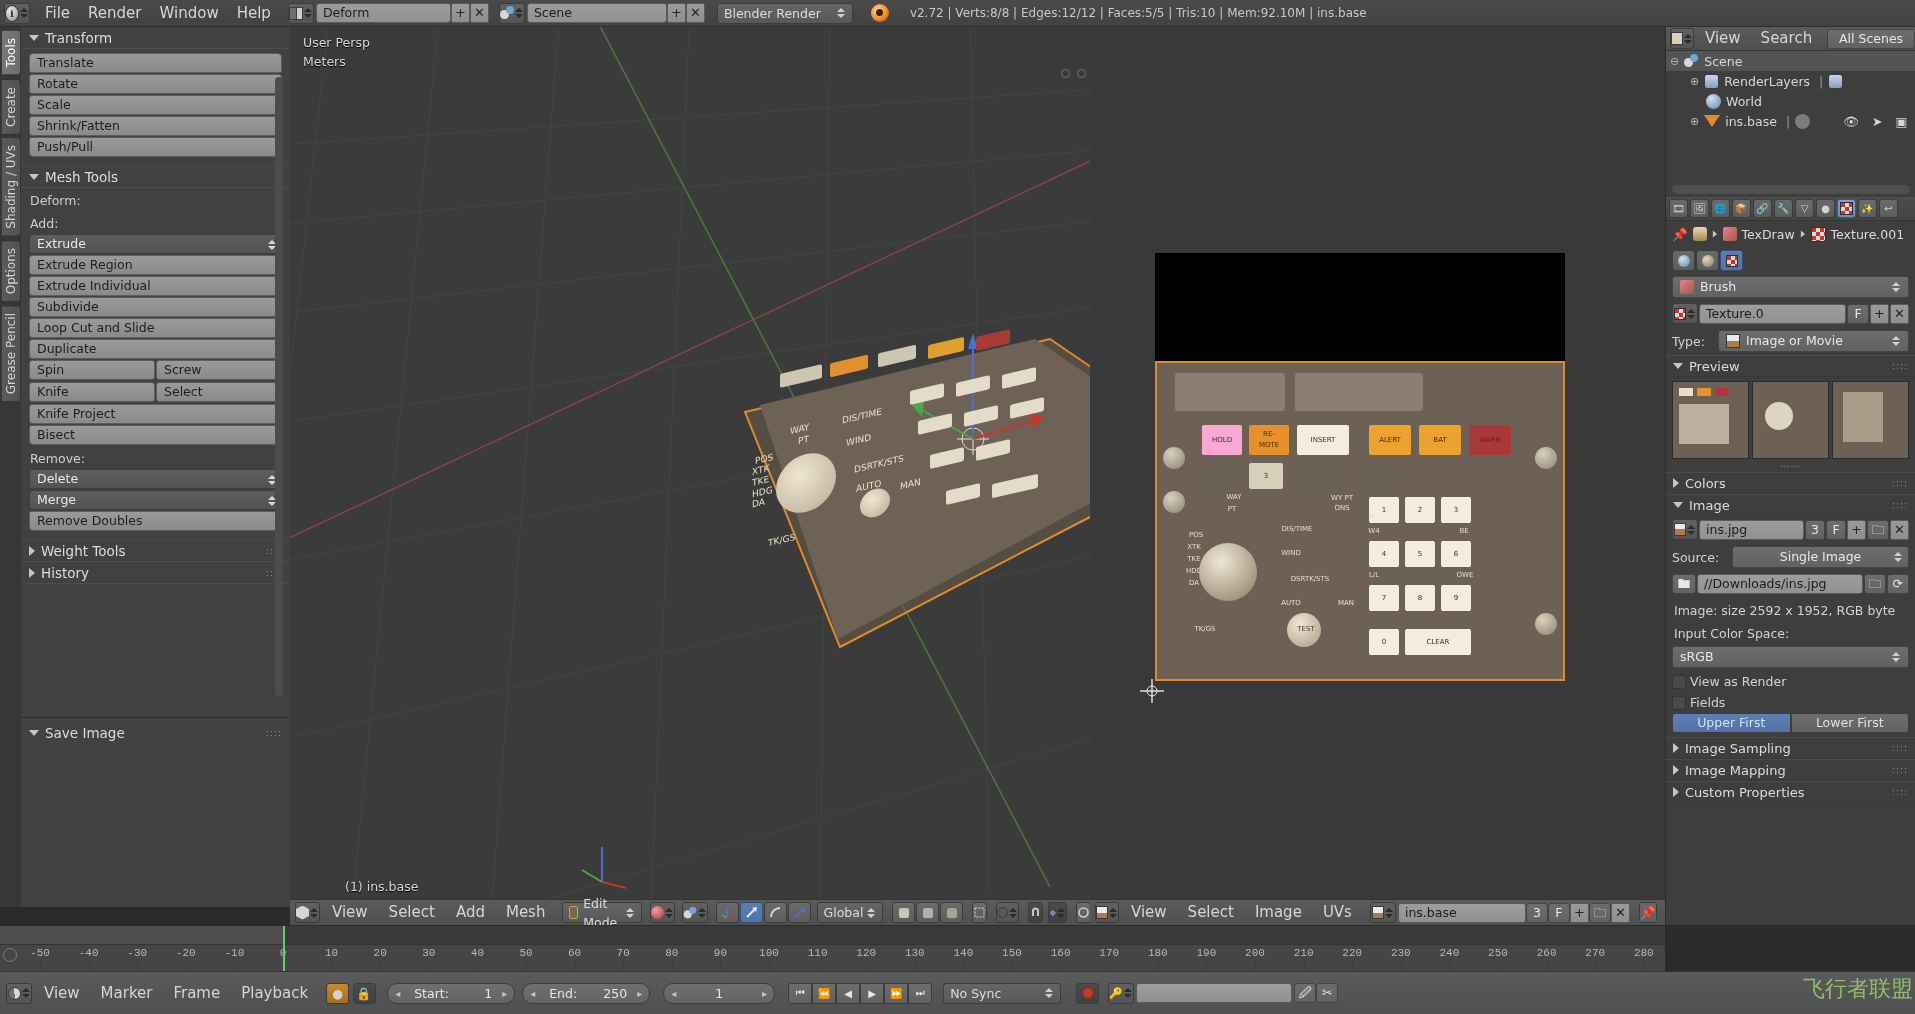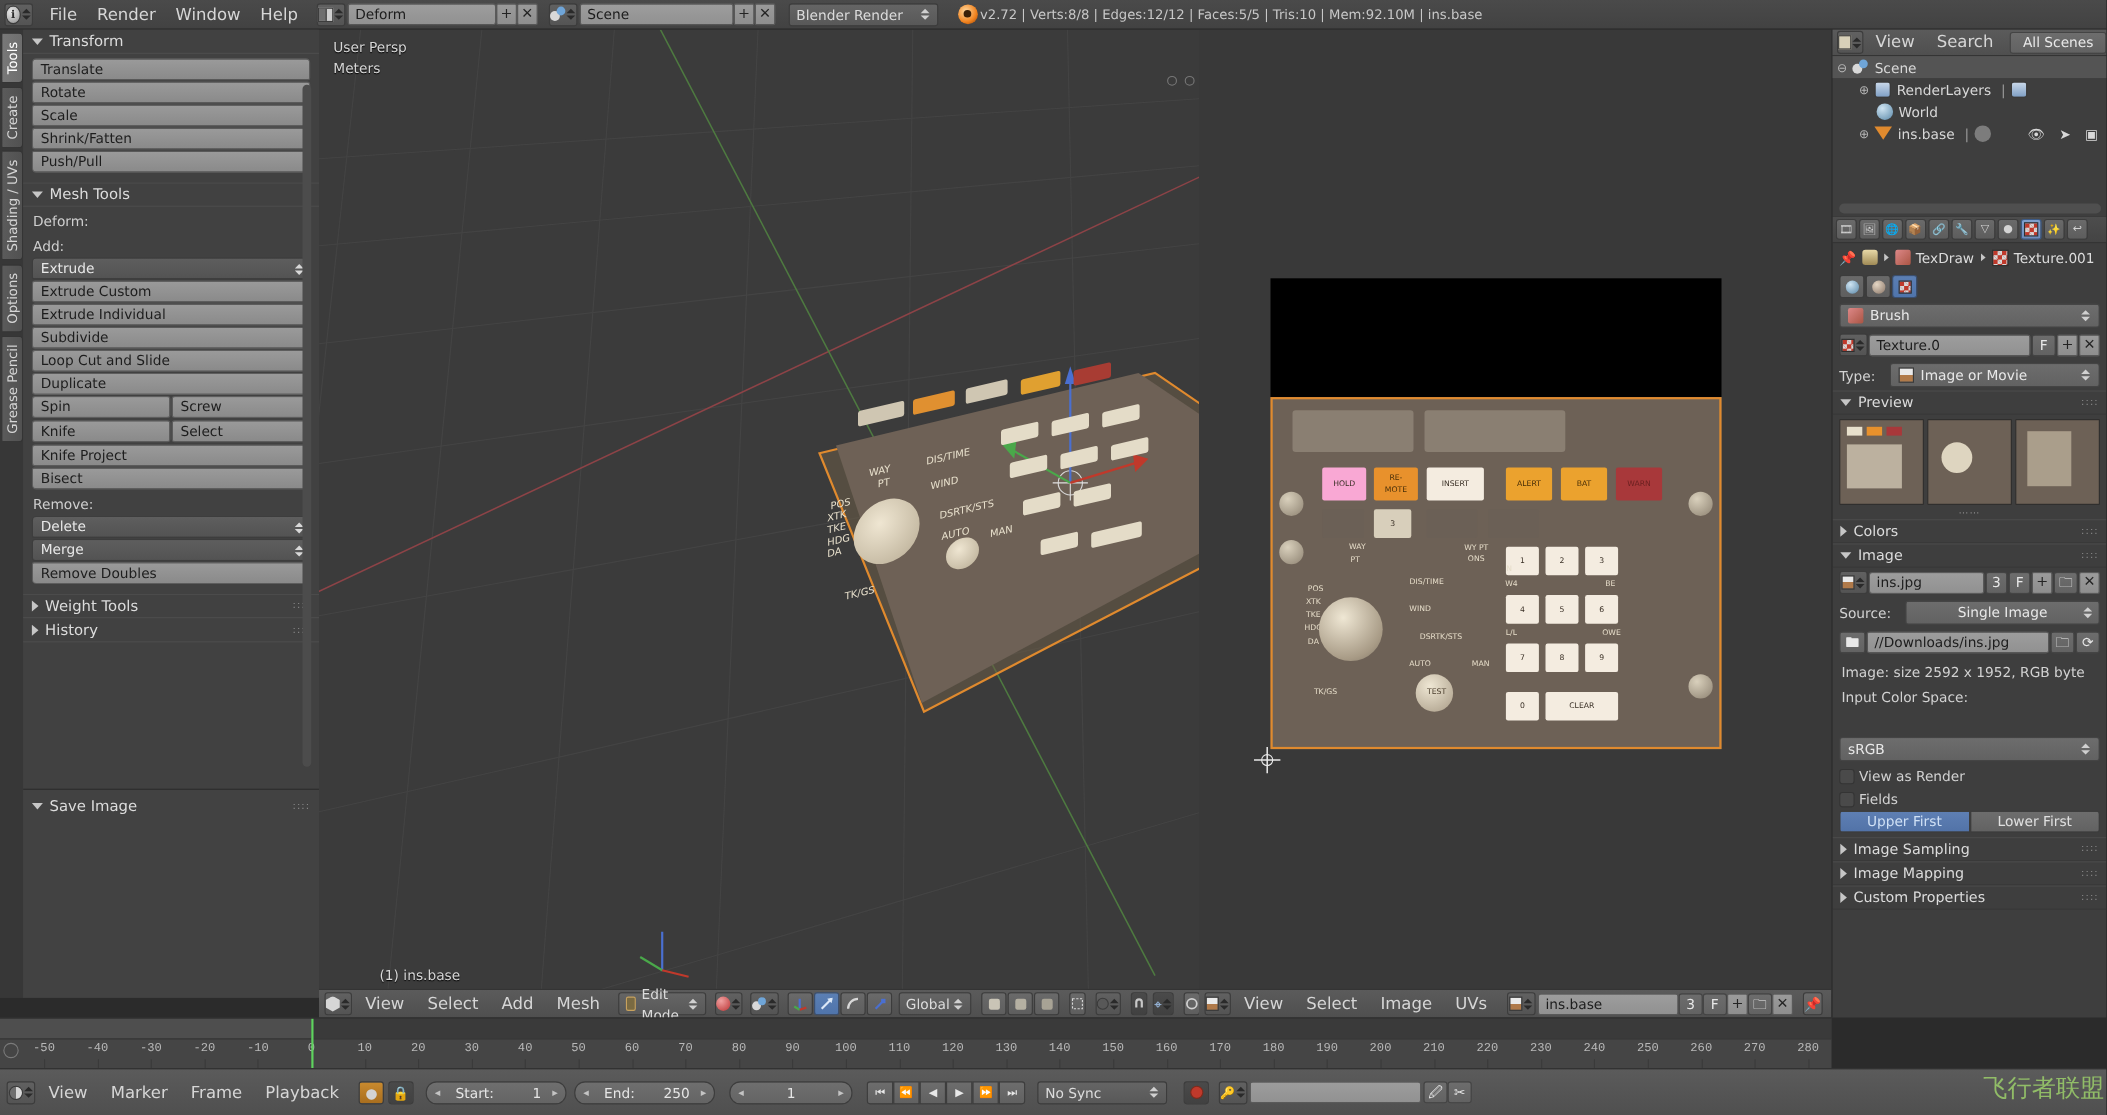--- a/index.html
+++ b/index.html
@@ -321,21 +321,21 @@
     <div class="x-btn">✕</div>
   </div>
   <div class="hdr-btn render-engine" style="margin-left:12px;justify-content:space-between;">
     <span>Blender Render</span>
     <span class="spin">
         <i class="up" style="border-bottom-color:#d0d0d0"></i>
         <i class="dn" style="border-top-color:#d0d0d0"></i>
       </span>
   </div>
   <span class="b-orb" style="margin-left:18px;"></span>
-  <div class="stats" style="margin-left:2px;">v2.72 | Verts:8/8 | Edges:12/12 | Faces:5/5 | Tris:10 | Mem:92.10M | ins.base</div>
+  <div class="stats" style="margin-left:21px;">v2.72 | Verts:8/8 | Edges:12/12 | Faces:5/5 | Tris:10 | Mem:92.10M | ins.base</div>
 </div>
 
 <div id="toolregion" class="abs">
 
   <div id="tooltabs" class="abs">
     <div class="vtab active">Tools</div>
     <div class="vtab">Create</div>
     <div class="vtab">Shading / UVs</div>
     <div class="vtab">Options</div>
     <div class="vtab">Grease Pencil</div>
@@ -364,21 +364,21 @@
 
     <div class="sub-lbl">Add:</div>
     <div class="btn-col">
       <div class="btn dark first btn-arrow">
         <span>Extrude</span>
         <span class="spin">
             <i class="up" style="border-bottom-color:#d8d8d8"></i>
             <i class="dn" style="border-top-color:#d8d8d8"></i>
           </span>
       </div>
-      <div class="btn">Extrude Custom</div>
+      <div class="btn">Extrude Region</div>
       <div class="btn">Extrude Individual</div>
       <div class="btn">Subdivide</div>
       <div class="btn">Loop Cut and Slide</div>
       <div class="btn">Duplicate</div>
       <div class="btn-row">
         <div class="btn">Spin</div>
         <div class="btn">Screw</div>
       </div>
       <div class="btn-row">
         <div class="btn">Knife</div>
@@ -947,21 +947,21 @@
     <div class="btn mid" style="width:22px;text-align:center;padding:0;">⟳</div>
   </div>
 
   <div style="padding:6px 8px 2px 8px;">
     <span class="plabel">Image: size 2592 x 1952, RGB byte</span>
   </div>
   <div style="padding:6px 8px 2px 8px;">
     <span class="plabel">Input Color Space:</span>
   </div>
   <div class="prow">
-    <div class="btn mid" style="flex:1;display:flex;align-items:center;justify-content:space-between;height:22px;margin-top:24px;">
+    <div class="btn mid" style="flex:1;display:flex;align-items:center;justify-content:space-between;height:22px;">
       <span>sRGB</span>
       <span class="spin">
           <i class="up" style="border-bottom-color:#d0d0d0"></i>
           <i class="dn" style="border-top-color:#d0d0d0"></i>
         </span>
     </div>
   </div>
   <div class="prow">
     <span class="cbox"></span>
     <span class="plabel">View as Render</span>

